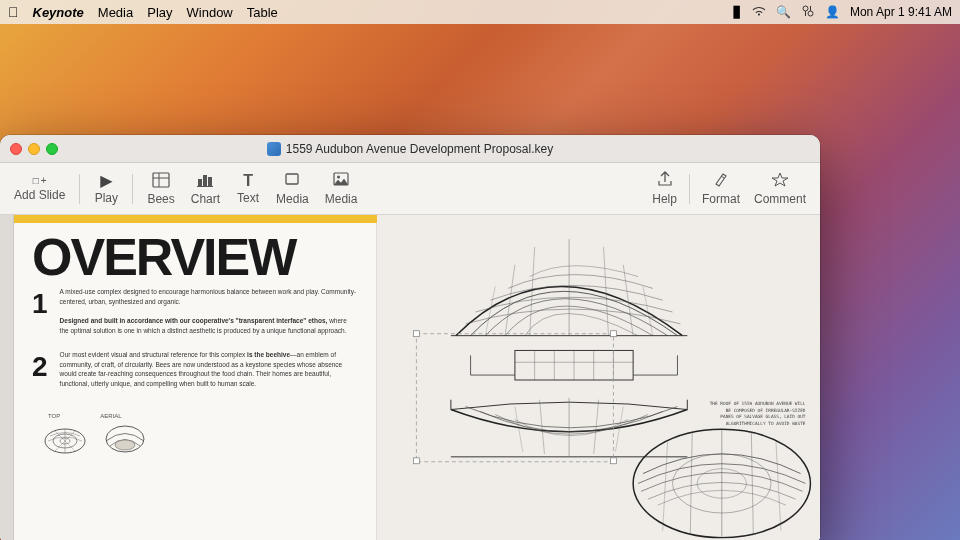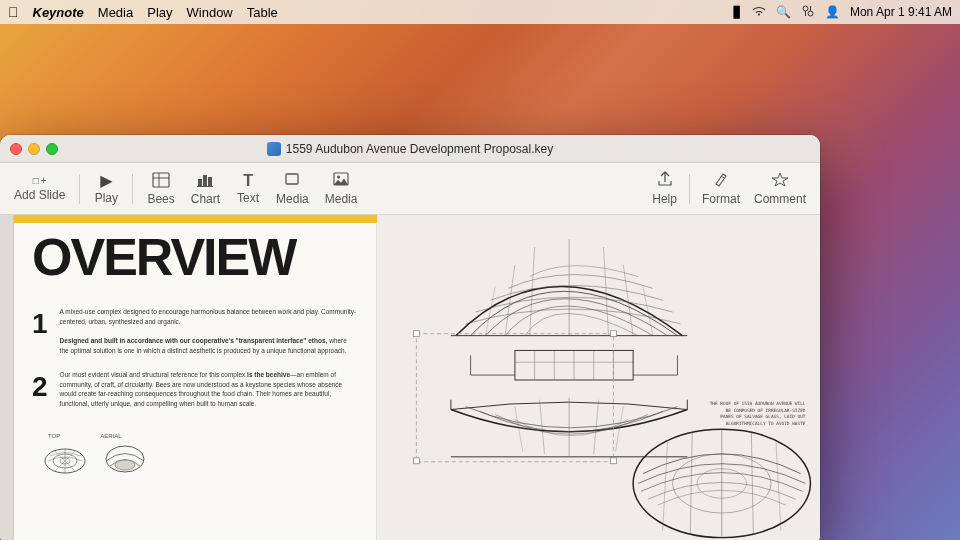--- a/index.html
+++ b/index.html
@@ -198,21 +198,21 @@
       justify-content: flex-start;
       border-right: 1px solid #ddd;
     }
 
     .slide-title {
       font-size: 52px;
       font-weight: 800;
       color: #1a1a1a;
       letter-spacing: -2px;
       line-height: 1;
-      margin-bottom: 24px;
+      margin-bottom: 4px;
     }
 
     .slide-number-block {
       display: flex;
       align-items: flex-start;
       gap: 12px;
       margin-bottom: 14px;
     }
 
     .slide-number {

